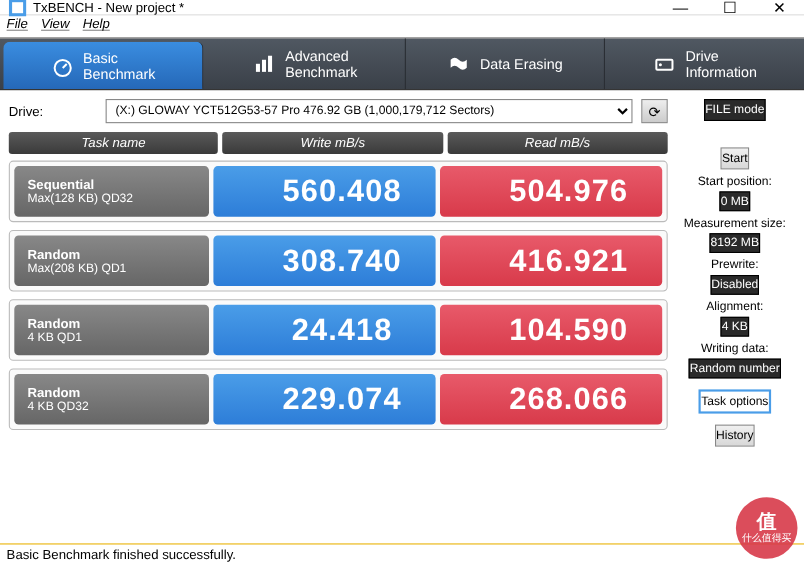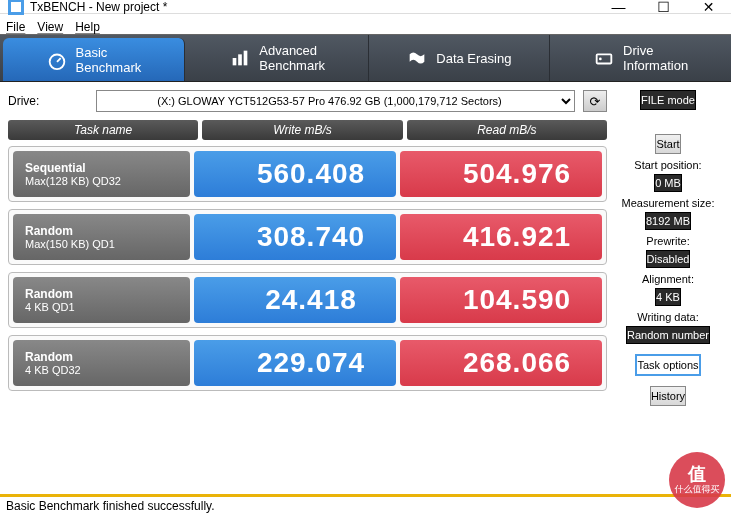--- a/index.html
+++ b/index.html
@@ -2,50 +2,50 @@
 <html><head>
 <meta charset="utf-8">
 <style>
 * { margin: 0; padding: 0; box-sizing: border-box; font-family: "Segoe UI", Tahoma, sans-serif; }
 body { background: #fff; width: 731px; height: 514px; overflow: hidden; position: relative; }
 .titlebar { height: 14px; display: flex; align-items: center; padding: 0 0 0 8px; border-bottom: 1px solid #ddd; }
 .titlebar .icon { width: 16px; height: 16px; margin-right: 6px; }
 .titlebar .title { font-size: 12px; flex: 1; }
 .titlebar .winbtns { display: flex; }
 .titlebar .winbtn { width: 45px; height: 30px; display: flex; align-items: center; justify-content: center; font-size: 14px; }
-.menubar { height: 20px; display: flex; align-items: flex-end; padding: 0 6px; gap: 12px; font-size: 12px; }
+.menubar { height: 20px; display: flex; align-items: flex-start; padding: 0 6px; gap: 12px; font-size: 12px; font-style: italic; }
 .menubar span { text-decoration: underline; text-decoration-color: #888; text-underline-offset: 2px; }
 .tabbar { height: 48px; background: linear-gradient(#505862, #3a4048); display: flex; border-top: 1px solid #666; border-bottom: 1px solid #222; }
 .tab { flex: 1; display: flex; align-items: center; justify-content: center; gap: 8px; color: #fff; font-size: 13px; border-right: 1px solid #2a2e34; position: relative; }
 .tab.active { background: linear-gradient(#3a8de0, #2568b8); border-radius: 6px 6px 0 0; margin: 3px 2px 0 3px; }
 .tab:last-child { border-right: none; }
 .tab .ticon { width: 22px; height: 22px; display:flex; align-items:center; justify-content:center; }
 .content { display: flex; padding: 8px; gap: 6px; height: 400px; }
 .left { flex: 1; }
 .driverow { display: flex; align-items: center; gap: 8px; font-size: 12px; margin-bottom: 8px; }
 .driverow .lbl { width: 80px; }
-.driverow select { flex: 1; height: 22px; font-size: 11px; border: 1px solid #888; background: #fff; padding: 0 4px; text-align: center; }
+.driverow select { flex: 1; height: 22px; font-size: 11px; border: 1px solid #888; background: #fff; padding: 0 4px; }
 .driverow .reload { width: 24px; height: 22px; border: 1px solid #888; background: linear-gradient(#eee,#ccc); display:flex; align-items:center; justify-content:center; font-size:13px; }
 .hdrrow { display: flex; gap: 4px; margin-bottom: 6px; }
 .hdrrow .h { flex: 1; background: linear-gradient(#5a5a5a,#3a3a3a); color: #fff; font-size: 12px; font-style: italic; text-align: center; padding: 3px 0; border-radius: 3px; }
 .hdrrow .h:first-child { flex: 0.95; }
 .benchrow { display: flex; gap: 4px; margin-bottom: 7px; border: 1px solid #bbb; border-radius: 4px; padding: 4px; background: #fafafa; }
 .taskname { flex: 0.9; background: linear-gradient(#888,#666); border-radius: 4px; color: #fff; padding: 10px 12px; font-size: 12px; display:flex; flex-direction:column; justify-content:center; }
 .taskname .t1 { font-weight: bold; }
 .taskname .t2 { font-size: 11px; }
 .valbox { flex: 1; border-radius: 4px; color: #fff; font-size: 28px; font-weight: bold; font-family: Arial, sans-serif; display: flex; align-items: center; justify-content: center; letter-spacing: 1px; padding-left: 32px; }
 .valbox.read { background: linear-gradient(#4a9de8,#2d7dd8); }
 .valbox.write { background: linear-gradient(#e85a6a,#d83a4a); }
 .right { width: 110px; display: flex; flex-direction: column; gap: 3px; align-items: center; }
 .btn { background: linear-gradient(#f0f0f0,#d8d8d8); border: 1px solid #888; font-size: 11px; text-align: center; padding: 3px 0; }
 .btn.dark { background: #2a2a2a; color: #fff; border: 1px solid #000; }
 .btn.highlight { background: #fff; border: 2px solid #4a9de8; }
 .right .lbl { font-size: 11px; margin-top: 2px; }
 .right .val { background: #2a2a2a; color: #fff; font-size: 11px; text-align: center; padding: 2px 0; border: 1px solid #000; }
-.statusbar { position:absolute; bottom:0; left:0; right:0; height:20px; padding: 2px 6px; font-size: 12px; border-top: 3px solid #eab308; }
+.statusbar { position:absolute; bottom:0; left:0; right:0; height:20px; padding: 2px 6px; font-size: 12px; border-top: 1px solid #eab308; }
 .watermark { position: absolute; right: 6px; bottom: 6px; width: 56px; height: 56px; border-radius: 50%; background: #d83a4a; display:flex; flex-direction:column; align-items:center; justify-content:center; color:#fff; font-size:9px; opacity:0.9; }
 .watermark .big { font-size: 18px; font-weight: bold; line-height: 1; }
 </style>
 </head>
 <body>
 
 <div class="titlebar">
   <svg class="icon" viewBox="0 0 16 16">
       <rect width="16" height="16" fill="#4a9de8"></rect>
       <rect x="3" y="3" width="10" height="10" fill="#fff"></rect>
@@ -131,21 +131,21 @@
           <div class="taskname">
             <div class="t1">Sequential</div>
             <div class="t2">Max(128 KB) QD32</div>
           </div>
           <div class="valbox read">560.408</div>
           <div class="valbox write">504.976</div>
         </div>
         <div class="benchrow">
           <div class="taskname">
             <div class="t1">Random</div>
-            <div class="t2">Max(150 KB) QD1</div>
+            <div class="t2">Max(208 KB) QD1</div>
           </div>
           <div class="valbox read">308.740</div>
           <div class="valbox write">416.921</div>
         </div>
         <div class="benchrow">
           <div class="taskname">
             <div class="t1">Random</div>
             <div class="t2">4 KB QD1</div>
           </div>
           <div class="valbox read">24.418</div>

